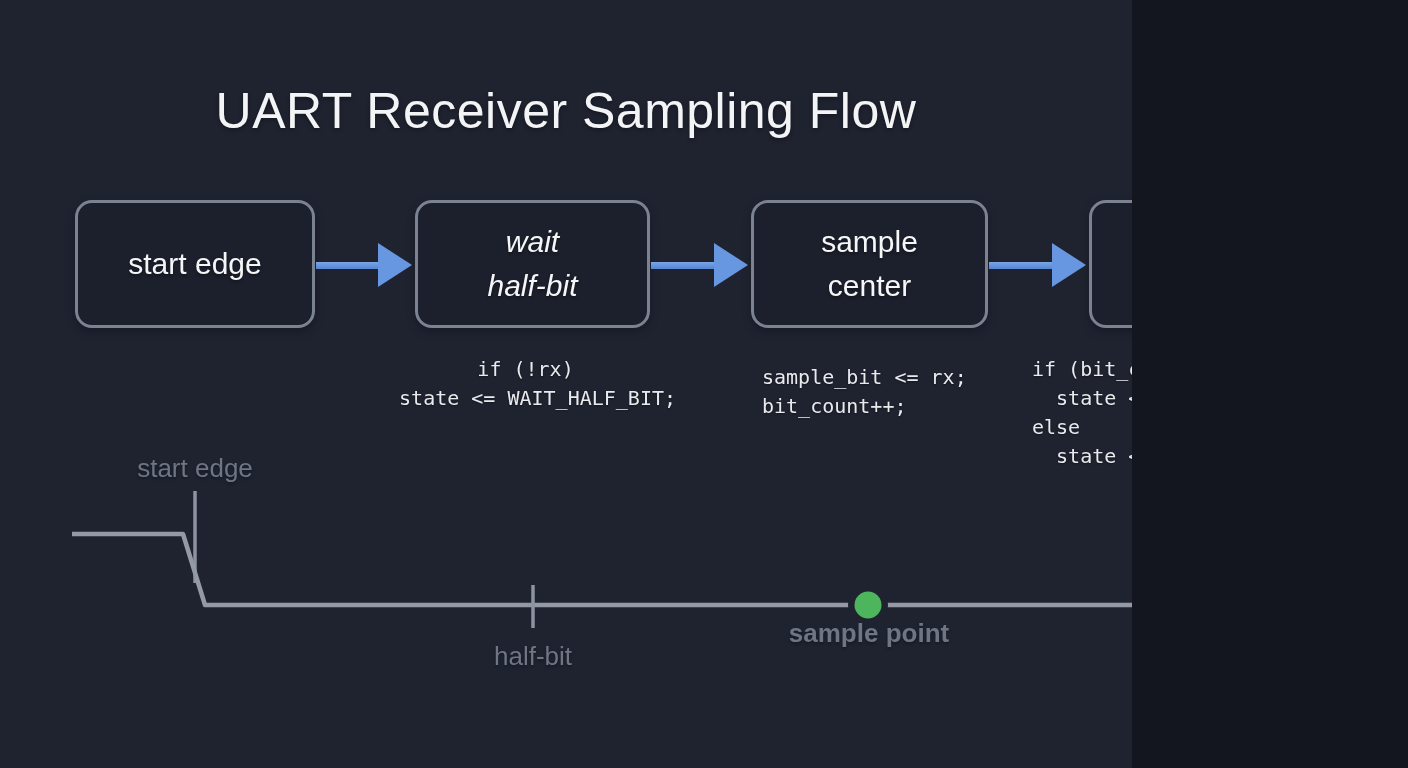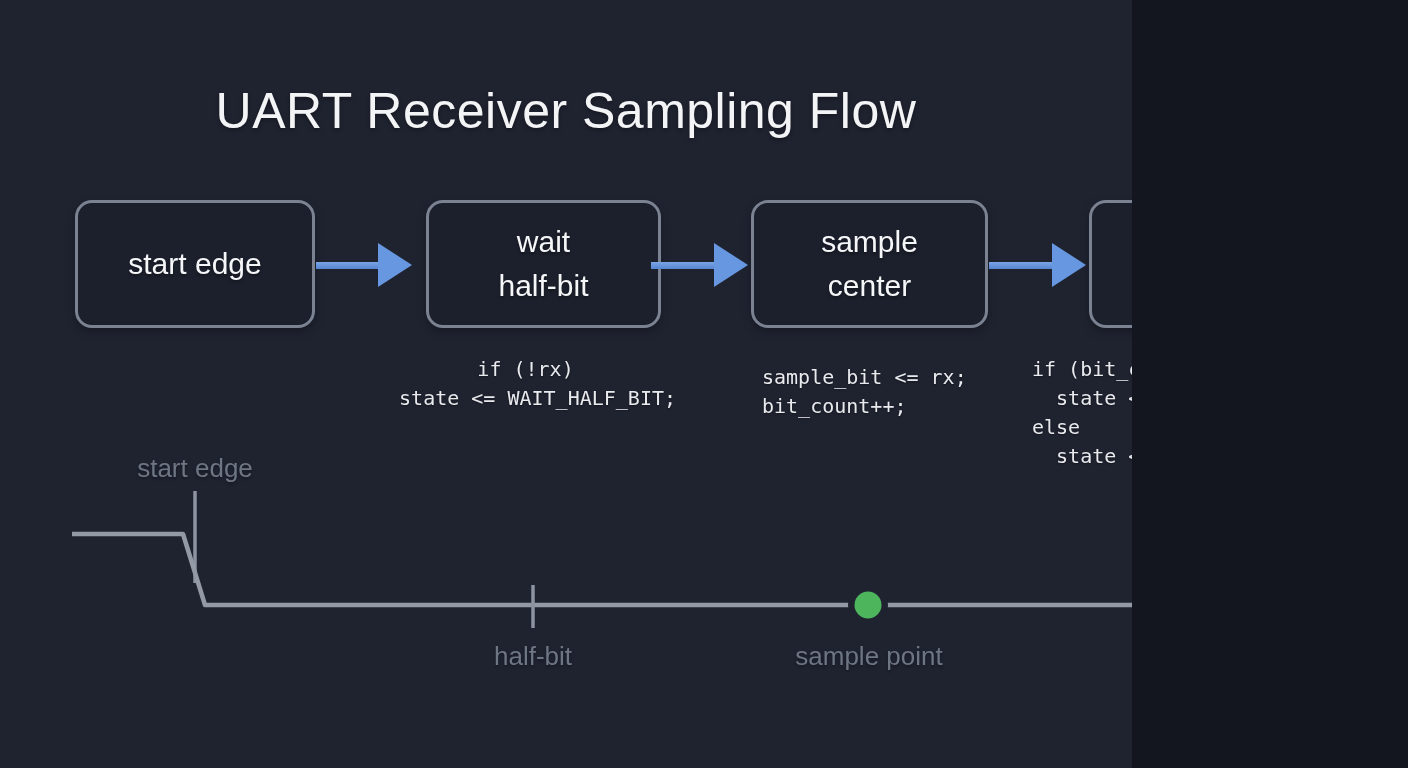--- a/index.html
+++ b/index.html
@@ -47,21 +47,21 @@
   .flow-box .box-label {
     color: #f5f6f8;
     font-size: 30px;
     font-weight: 400;
     line-height: 44px;
     text-align: center;
     white-space: pre-line;
     text-shadow: 0 2px 3px rgba(0,0,0,0.35);
   }
   .box-1 { left: 75px;   width: 240px; }
-  .box-2 { left: 426px;  width: 235px; }
+  .box-2 { left: 415px;  width: 235px; font-style: italic; }
   .box-3 { left: 751px;  width: 237px; }
   .box-4 { left: 1089px; width: 236px; justify-content: flex-end; }
 
   
   .arrow {
     position: absolute;
     top: 243px;
     height: 44px;
     display: flex;
     align-items: center;
@@ -107,21 +107,21 @@
   .wave-label {
     position: absolute;
     transform: translateX(-50%);
     font-size: 26px;
     color: #6e7583;
     white-space: nowrap;
     text-shadow: 0 2px 3px rgba(0,0,0,0.3);
   }
   .label-start-edge   { left: 195px; top: 453px; }
   .label-half-bit     { left: 533px; top: 641px; }
-  .label-sample-point { left: 869px; top: 641px; }
+  .label-sample-point { left: 869px; top: 618px; font-weight: bold; }
 </style>
 </head>
 <body>
 
 <div class="stage">
 
   <div class="title">UART Receiver Sampling Flow</div>
 
   <div class="flow-box box-1">
     <span class="box-label">start edge</span>

